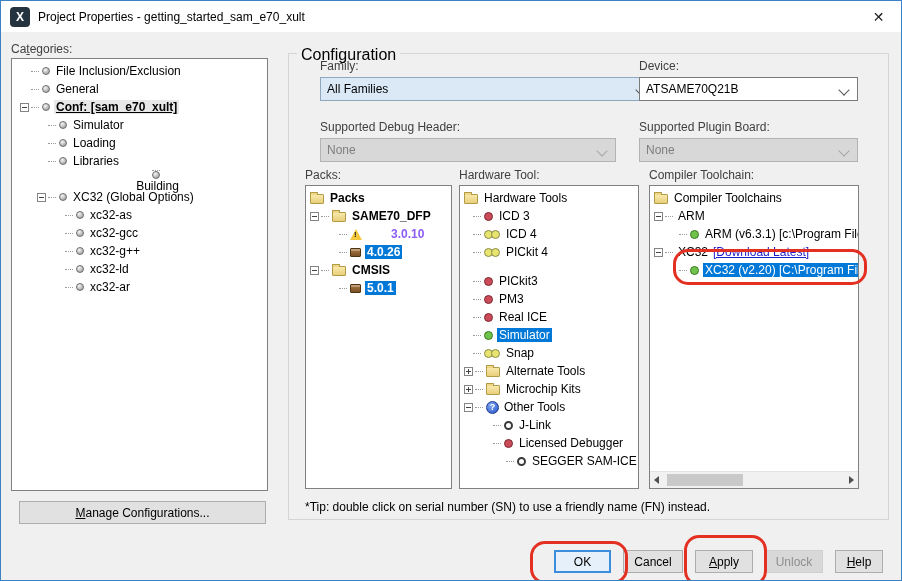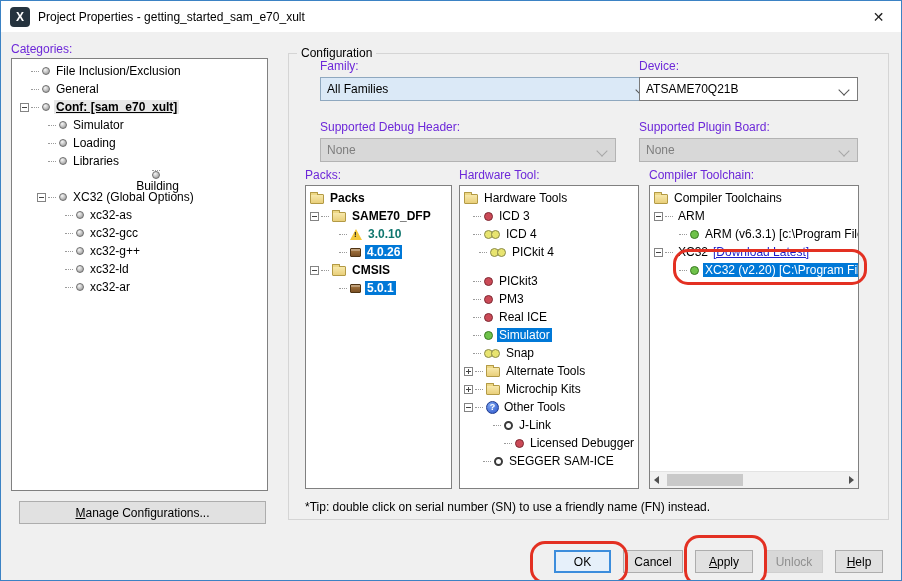--- a/index.html
+++ b/index.html
@@ -3,41 +3,41 @@
 <meta charset="utf-8">
 <style>
   html,body{margin:0;padding:0;background:#cfd8dc;font-family:"Liberation Sans",sans-serif;}
   .window{position:relative;width:902px;height:581px;background:#f0f0f0;border:1px solid #3b82c4;box-sizing:border-box;overflow:hidden;}
   
   .titlebar{position:absolute;left:0;top:0;width:100%;height:31px;background:#ffffff;display:flex;align-items:center;}
   .app-icon{width:20px;height:20px;margin-left:9px;background:#25333e;border-radius:4px;color:#fff;display:flex;align-items:center;justify-content:center;font-size:12px;font-weight:bold;flex:none;}
   .title-text{margin-left:8px;font-size:12px;color:#000;white-space:nowrap;}
   .close-btn{margin-left:auto;width:45px;height:31px;display:flex;align-items:center;justify-content:center;font-size:14px;color:#222;cursor:pointer;}
   
-  .lab{position:absolute;font-size:12px;color:#6d28d9;white-space:nowrap;}
+  .lab{position:absolute;font-size:12px;color:#404040;white-space:nowrap;}
   .btn{position:absolute;height:23px;background:#e1e1e1;border:1px solid #adadad;font-size:12px;color:#000;display:flex;align-items:center;justify-content:center;box-sizing:border-box;white-space:nowrap;}
   .btn.default{border:2px solid #3c8ddc;background:#e6f0fa;}
   .btn.disabled{background:#d8d8d8;border:1px solid #cfcfcf;color:#8f8f8f;}
   
   .treebox{position:absolute;background:#fff;border:1px solid #808080;box-sizing:border-box;overflow:hidden;padding-top:3px;}
   .groupbox{position:absolute;left:287px;top:52px;width:601px;height:467px;border:1px solid #d5d5d5;box-sizing:border-box;}
-  .groupbox-label{position:absolute;left:8px;top:-8px;background:#f0f0f0;padding:0 4px;font-size:12px;}
+  .groupbox-label{position:absolute;left:8px;top:-8px;background:#f0f0f0;padding:0 4px;font-size:16px;}
   
   .combo{position:absolute;height:24px;box-sizing:border-box;border:1px solid #7a9ebf;background:#fff;font-size:12px;display:flex;align-items:center;padding-left:6px;}
   .combo .chev{position:absolute;right:9px;top:8px;width:7px;height:7px;border-left:1.5px solid #555;border-bottom:1.5px solid #555;transform:rotate(-45deg);}
   .combo.family{background:#dbe9f7;border-color:#8fa8bf;}
   .combo.white{border-color:#7a7a7a;}
   .combo.disabled{background:#d8d8d8;border-color:#b3b3b3;color:#7e7e7e;}
   .combo.disabled .chev{border-color:#a7a7a7;}
   
   .trow{display:flex;align-items:center;height:18px;font-size:12px;white-space:nowrap;box-sizing:border-box;}
   .lbl{padding:0 2px;}
   .lbl.selblue{background:#0078d7;color:#fff;}
   .lbl.conf{background:#e8e8e8;font-weight:bold;text-decoration:underline;}
-  .lbl.muted{color:#0f766e;}
+  .lbl.muted{color:#8b5cf6;margin-left:23px;}
   .lnk{color:#1e1ec8;text-decoration:underline;margin-left:3px;}
   .exp{width:9px;height:9px;border:1px solid #848484;background:#fff;position:relative;margin-right:2px;flex:none;box-sizing:border-box;}
   .exp::before{content:"";position:absolute;left:1px;right:1px;top:3px;height:1px;background:#444;}
   .exp.plus::after{content:"";position:absolute;top:1px;bottom:1px;left:3px;width:1px;background:#444;}
   .stub{width:8px;height:0;border-top:1px dotted #9a9a9a;margin-right:3px;flex:none;}
   
   .ic{flex:none;margin-right:4px;}
   .ic.sphere{width:8px;height:8px;border-radius:50%;background:radial-gradient(circle at 35% 30%,#f7f7f7,#bdbdbd 55%,#8d8d8d);border:1px solid #6e6e6e;box-sizing:border-box;}
   .ic.folder{width:14px;height:10px;background:linear-gradient(#f7e8ab,#e9cf7a);border:1px solid #b39a45;border-radius:1px;position:relative;margin-top:2px;box-sizing:border-box;}
   .ic.folder::before{content:"";position:absolute;top:-3px;left:-1px;width:6px;height:2px;background:#edd784;border:1px solid #b39a45;border-bottom:none;border-radius:1px 1px 0 0;}
@@ -220,21 +220,21 @@
           <span class="lbl">ICD 3</span>
         </div>
         <div class="trow" style="padding-left: 13px;">
           <span class="stub"></span>
           <span class="ic-wrap">
             <span class="dot yellow"></span>
             <span class="dot yellow"></span>
           </span>
           <span class="lbl">ICD 4</span>
         </div>
-        <div class="trow" style="padding-left: 19px;">
+        <div class="trow" style="padding-left: 13px;">
           <span class="stub"></span>
           <span class="ic-wrap">
             <span class="dot yellow"></span>
             <span class="dot yellow"></span>
           </span>
           <span class="lbl">PICkit 4</span>
         </div>
         <div class="trow" style="padding-left: 13px; margin-top: 11px;">
           <span class="stub"></span>
           <span class="dot red ic"></span>
@@ -279,26 +279,26 @@
           <span class="exp minus"></span>
           <span class="stub"></span>
           <span class="qic">?</span>
           <span class="lbl">Other Tools</span>
         </div>
         <div class="trow" style="padding-left: 33px;">
           <span class="stub"></span>
           <span class="dot ring ic"></span>
           <span class="lbl">J-Link</span>
         </div>
-        <div class="trow" style="padding-left: 44px;">
+        <div class="trow" style="padding-left: 33px;">
           <span class="stub"></span>
           <span class="dot red ic"></span>
           <span class="lbl">Licensed Debugger</span>
         </div>
-        <div class="trow" style="padding-left: 23px;">
+        <div class="trow" style="padding-left: 46px;">
           <span class="stub"></span>
           <span class="dot ring ic"></span>
           <span class="lbl">SEGGER SAM-ICE</span>
         </div>
       </div>
 
     <div class="lab" style="left:360px;top:114px;">Compiler Toolchain:</div>
     <div class="treebox" style="left:360px;top:131px;width:210px;height:304px;">
       <div class="hscroll">
         <span class="sb-left"></span>

